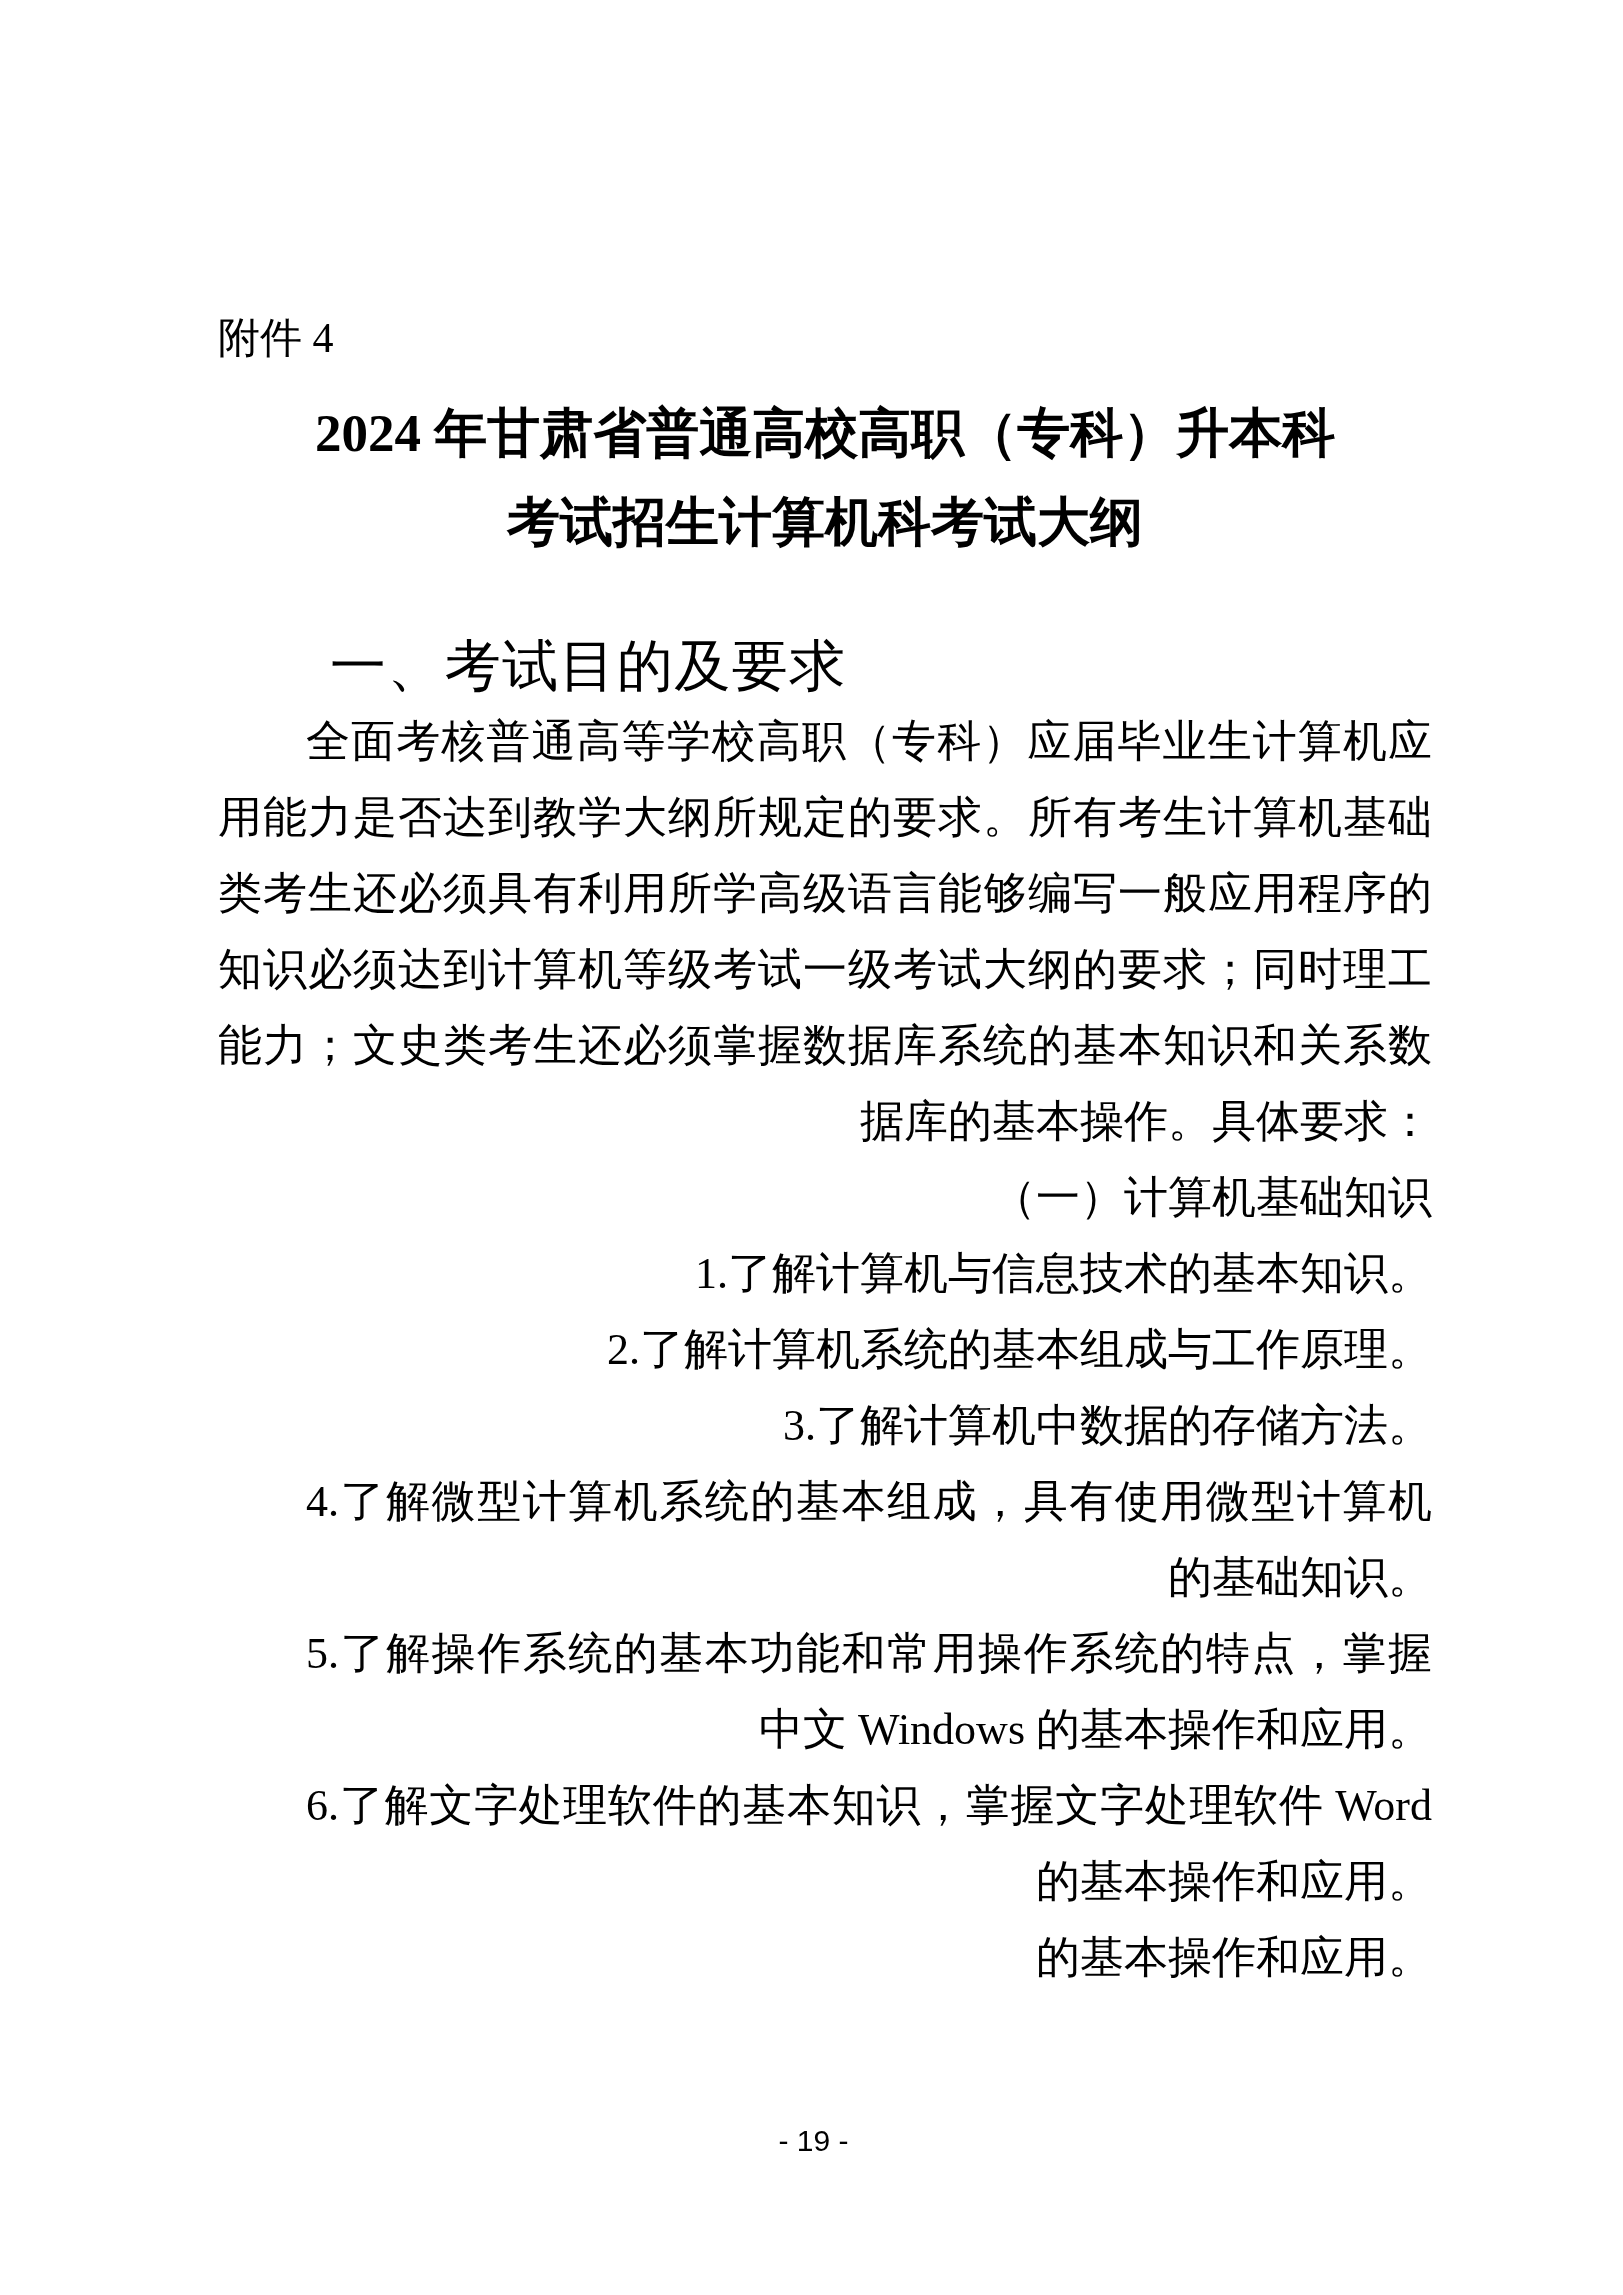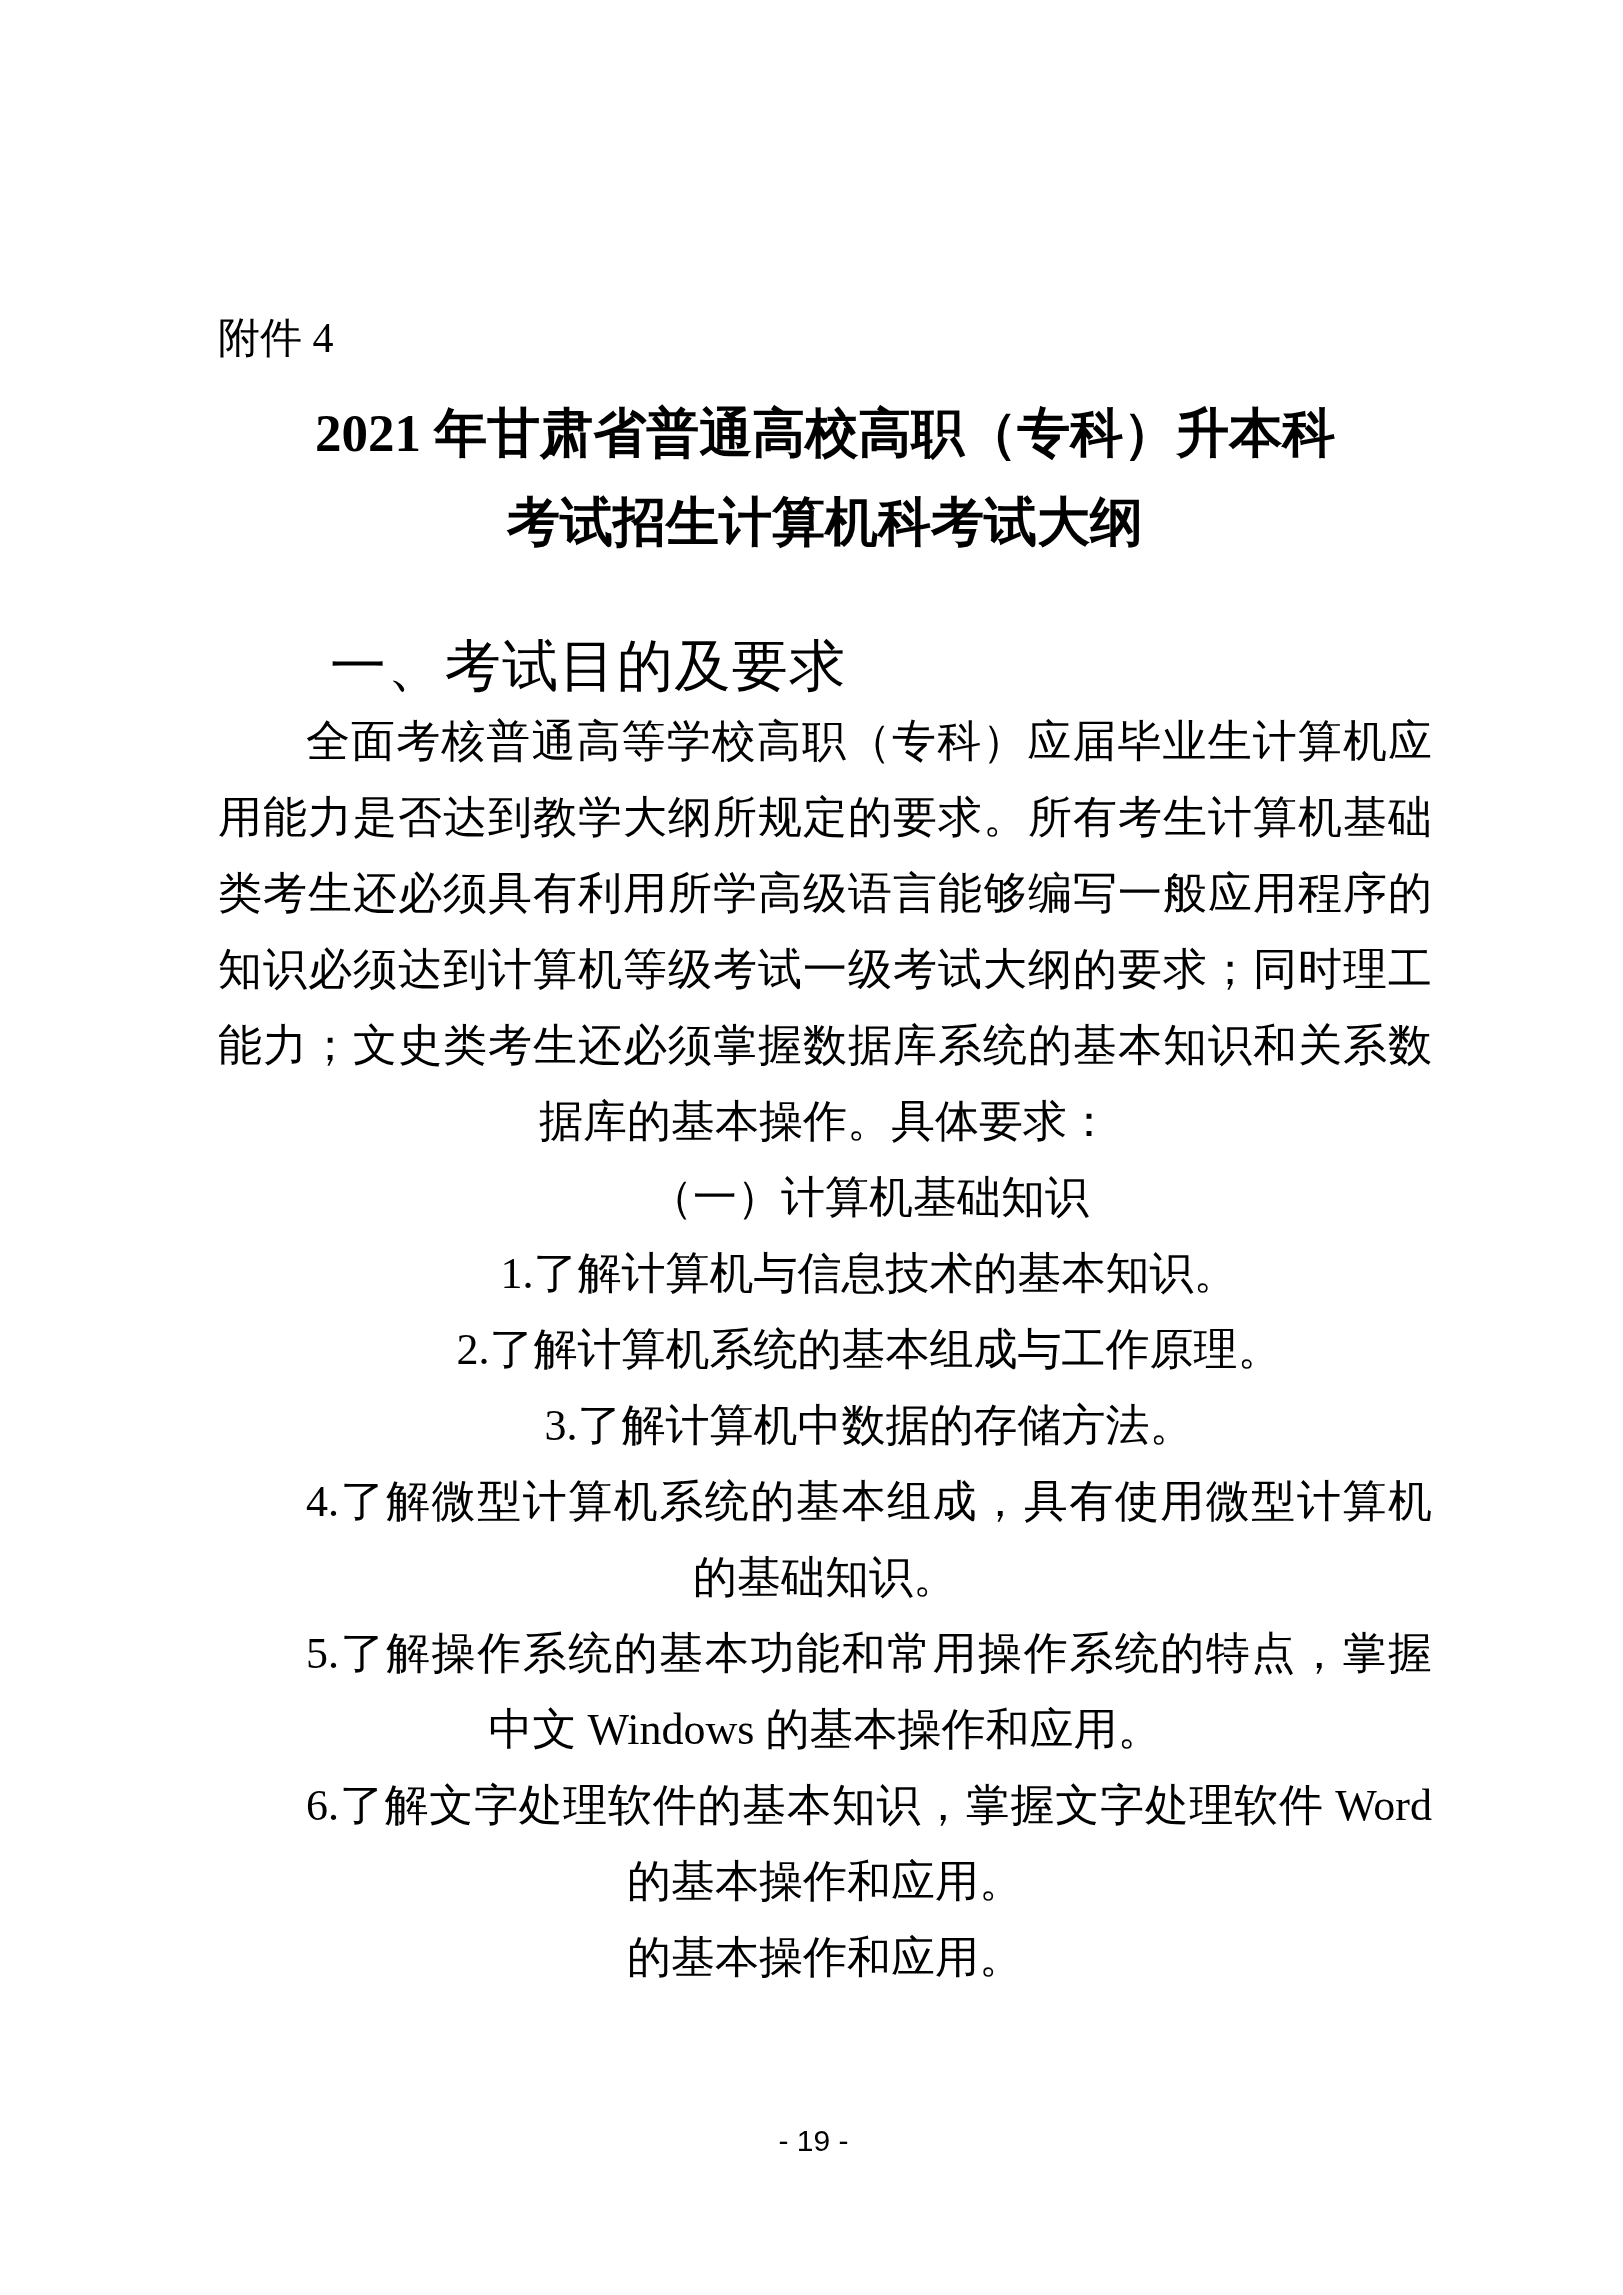--- a/index.html
+++ b/index.html
@@ -43,21 +43,21 @@
     line-height: 76px;
     font-weight: normal;
     font-family: "Liberation Sans", sans-serif;
     text-indent: 2em;
     letter-spacing: 1.4px;
   }
   .bline {
     font-size: 44px;
     line-height: 76px;
     font-family: "Liberation Serif", serif;
-    text-align: center;
+    text-align: right;
     white-space: nowrap;
   }
   .bline.fill {
     white-space: normal;
     text-align: justify;
     text-align-last: justify;
   }
   .bline.ind {
     text-indent: 2em;
   }
@@ -77,21 +77,21 @@
 </style>
 </head>
 <body>
 
 <div class="page">
   <div class="content">
 
     <div class="attachment">附件 4</div>
 
     <div class="doc-title">
-      <div>2021 年甘肃省普通高校高职（专科）升本科</div>
+      <div>2024 年甘肃省普通高校高职（专科）升本科</div>
       <div>考试招生计算机科考试大纲</div>
     </div>
 
     <div class="body-block">
 
       <div class="sec-heading">一、考试目的及要求</div>
 
       <div class="bline fill ind">全面考核普通高等学校高职（专科）应届毕业生计算机应</div>
       <div class="bline fill">用能力是否达到教学大纲所规定的要求。所有考生计算机基础</div>
       <div class="bline fill">类考生还必须具有利用所学高级语言能够编写一般应用程序的</div>

